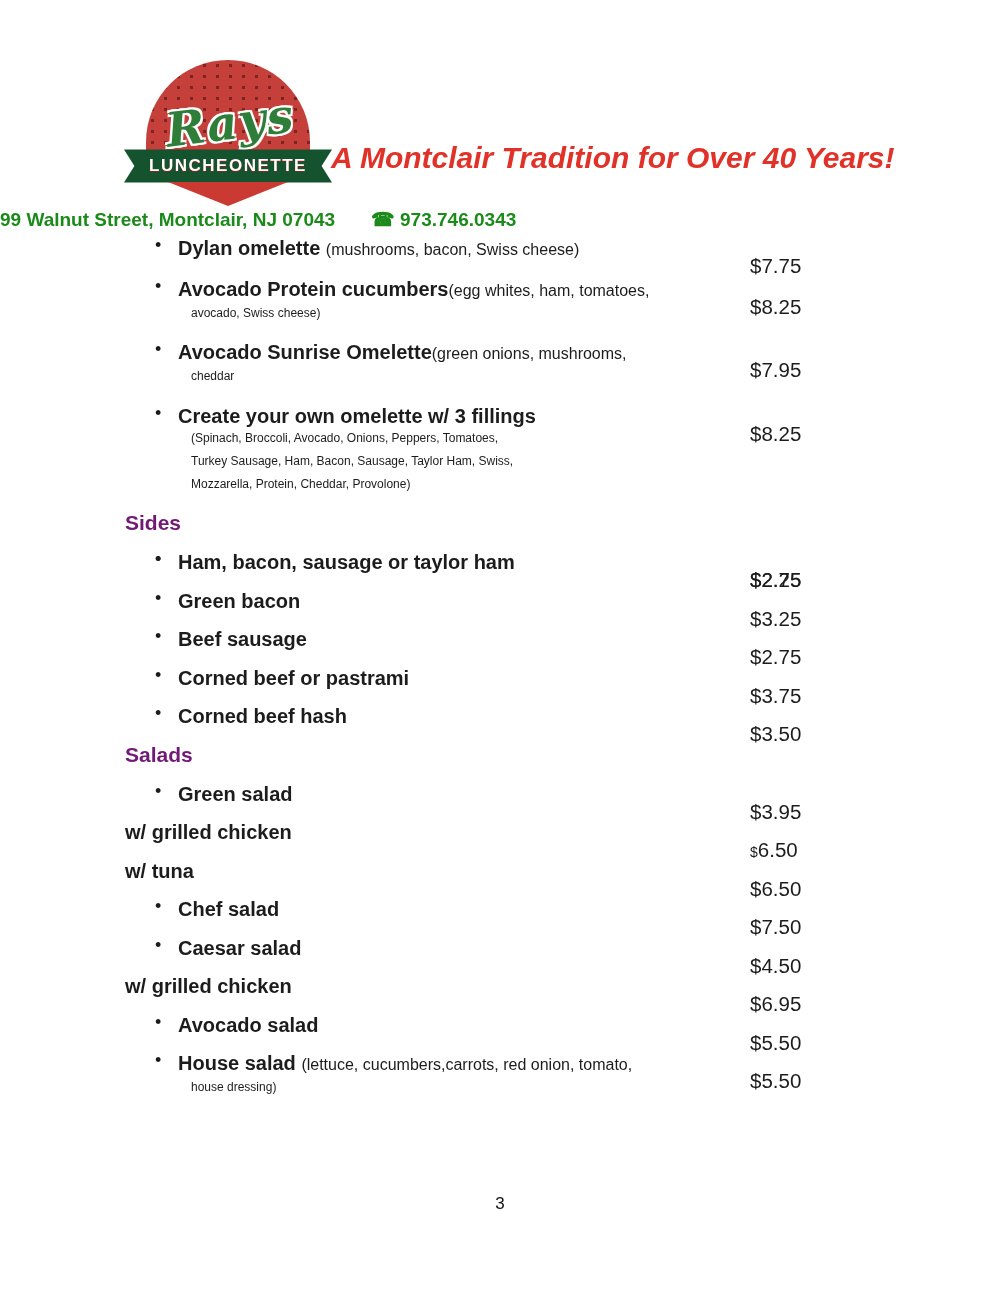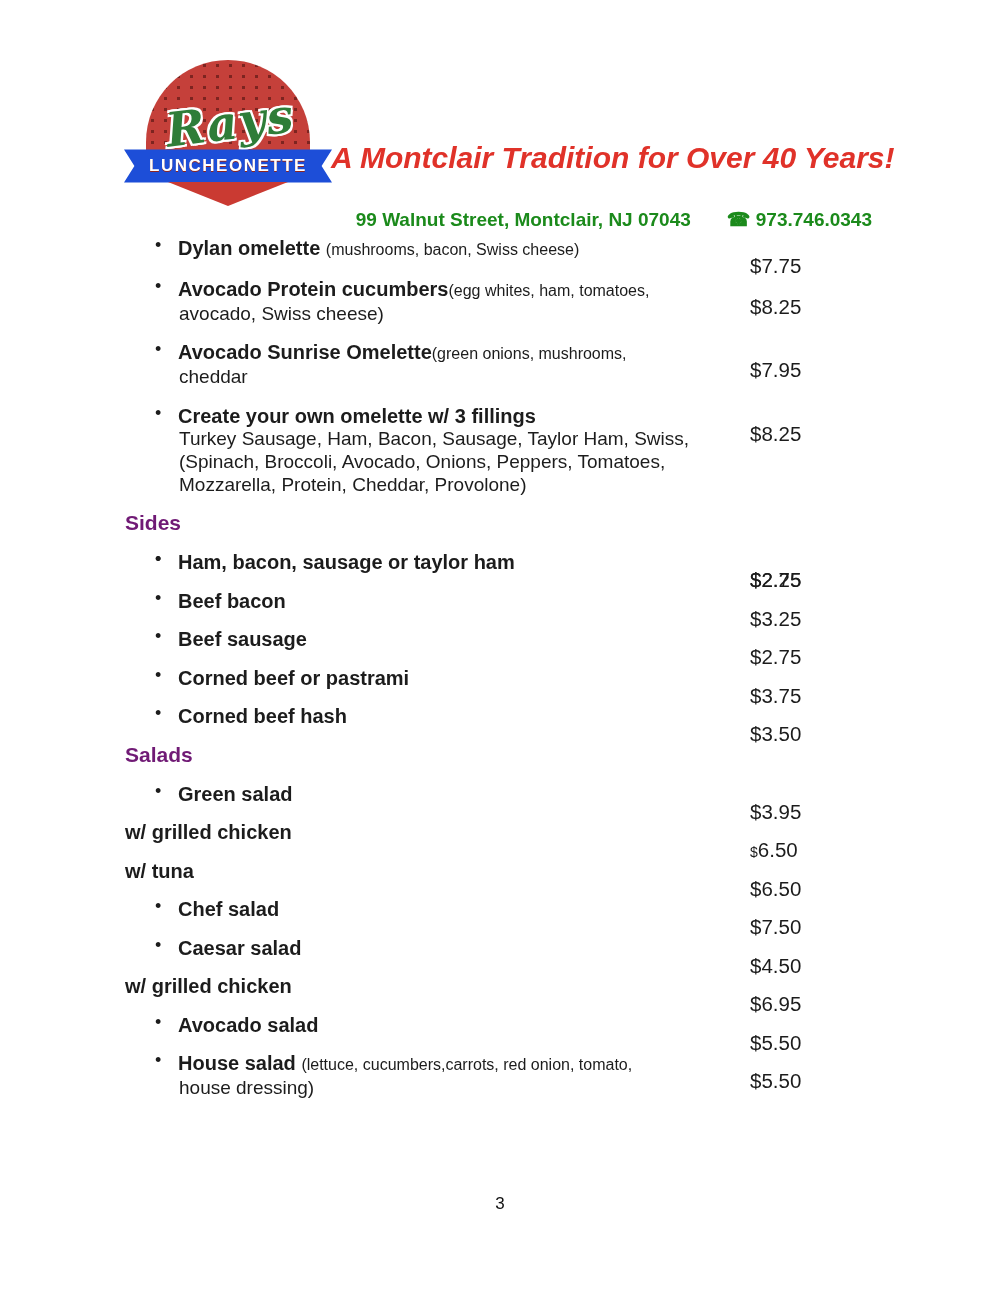--- a/index.html
+++ b/index.html
@@ -27,21 +27,21 @@
     font-family: "DejaVu Serif", serif;
     font-style: italic; font-weight: bold;
     font-size: 47px; line-height: 50px;
     color: #2e7d38; text-align: center;
     transform: rotate(-7deg);
     text-shadow: -2px -2px 0 #fff, 2px -2px 0 #fff, -2px 2px 0 #fff, 2px 2px 0 #fff, 0 2px 0 #fff, 0 -2px 0 #fff;
     letter-spacing: 1px;
   }
   .ribbon {
     position: absolute; left: 0; top: 92px; width: 208px; height: 36px;
-    background: #1d4ed8;
+    background: #14532d;
     clip-path: polygon(0% 4%, 100% 4%, 95% 50%, 100% 96%, 0% 96%, 5% 50%);
     display: flex; align-items: center; justify-content: center;
   }
   .ribbon span {
     color: #ffffff; font-weight: bold; font-size: 17px; letter-spacing: 1.5px;
     text-shadow: 0 1px 0 #8e2420;
   }
   .shield {
     position: absolute; left: 44px; top: 126px;
     width: 0; height: 0;
@@ -57,37 +57,37 @@
     letter-spacing: 0px; white-space: nowrap;
     text-shadow: 0 0 1px rgba(232,51,42,.6);
   }
   .tagline {
     position: absolute; left: 331px; top: 141px;
     font-size: 30px; font-weight: bold; font-style: italic; color: #e03229;
     white-space: nowrap;
   }
   .address {
     position: absolute; left: 0; top: 208px; width: 872px;
-    text-align: right; color: #1b8a1b; font-weight: bold; font-size: 19px;
+    text-align: left; color: #1b8a1b; font-weight: bold; font-size: 19px;
     white-space: nowrap;
   }
   .address .gap { display: inline-block; width: 36px; }
 
   
   .menu { position: absolute; left: 125px; top: 237px; width: 790px; }
   .heading {
     font-size: 21px; font-weight: bold; color: #701a75;
     line-height: 22px; margin-bottom: 17px;
   }
   .row { position: relative; line-height: 22px; margin-bottom: 16.5px; font-size: 20px; }
   .row.item { padding-left: 53px; }
   .bullet { position: absolute; left: 30px; top: -3px; font-size: 18px; }
   .name { font-size: 20px; font-weight: bold; }
   .note { font-size: 16px; }
-  .cont { font-size: 19px; line-height: 23px; margin-left: 1px; }
+  .cont { font-size: 12px; line-height: 23px; margin-left: 13px; }
   .price { position: absolute; left: 625px; top: 0; font-size: 20.5px; white-space: nowrap; margin-top: 18px; }
   .price .sd { font-size: 14px; }
 
   .page-number {
     position: absolute; left: 0; top: 1194px; width: 1000px;
     text-align: center; font-size: 17px; color: #111;
   }
 </style>
 </head>
 <body>
@@ -106,25 +106,25 @@
   <div class="tagline">A Montclair Tradition for Over 40 Years!</div>
 
   <div class="address">
     <span>99 Walnut Street, Montclair, NJ 07043</span><span class="gap"></span><span>☎</span>&nbsp;<span>973.746.0343</span>
   </div>
 
   <main class="menu">
       <div class="row item"><span class="bullet">•</span><span class="name">Dylan omelette </span><span class="note">(mushrooms, bacon, Swiss cheese)</span><span class="price">$7.75</span></div>
       <div class="row item"><span class="bullet">•</span><span class="name">Avocado Protein cucumbers</span><span class="note">(egg whites, ham, tomatoes,</span><div class="cont">avocado, Swiss cheese)</div><span class="price">$8.25</span></div>
       <div class="row item"><span class="bullet">•</span><span class="name">Avocado Sunrise Omelette</span><span class="note">(green onions, mushrooms,</span><div class="cont">cheddar</div><span class="price">$7.95</span></div>
-      <div class="row item"><span class="bullet">•</span><span class="name">Create your own omelette w/ 3 fillings</span><div class="cont">Turkey Sausage, Ham, Bacon, Sausage, Taylor Ham, Swiss,</div><div class="cont">(Spinach, Broccoli, Avocado, Onions, Peppers, Tomatoes,</div><div class="cont">Mozzarella, Protein, Cheddar, Provolone)</div><span class="price">$8.25</span></div>
+      <div class="row item"><span class="bullet">•</span><span class="name">Create your own omelette w/ 3 fillings</span><div class="cont">(Spinach, Broccoli, Avocado, Onions, Peppers, Tomatoes,</div><div class="cont">Turkey Sausage, Ham, Bacon, Sausage, Taylor Ham, Swiss,</div><div class="cont">Mozzarella, Protein, Cheddar, Provolone)</div><span class="price">$8.25</span></div>
       <div class="heading">Sides</div>
       <div class="row item"><span class="bullet">•</span><span class="price">$2.75</span></div>
       <div class="row item"><span class="bullet">•</span><span class="name">Ham, bacon, sausage or taylor ham</span><span class="price">$2.25</span></div>
-      <div class="row item"><span class="bullet">•</span><span class="name">Beef bacon</span><span class="price">$3.25</span></div>
+      <div class="row item"><span class="bullet">•</span><span class="name">Green bacon</span><span class="price">$3.25</span></div>
       <div class="row item"><span class="bullet">•</span><span class="name">Beef sausage</span><span class="price">$2.75</span></div>
       <div class="row item"><span class="bullet">•</span><span class="name">Corned beef or pastrami</span><span class="price">$3.75</span></div>
       <div class="row item"><span class="bullet">•</span><span class="name">Corned beef hash</span><span class="price">$3.50</span></div>
       <div class="heading">Salads</div>
       <div class="row item"><span class="bullet">•</span><span class="name">Green salad</span><span class="price">$3.95</span></div>
       <div class="row plain"><span class="name">w/ grilled chicken</span><span class="price"><span class="sd">$</span>6.50</span></div>
       <div class="row plain"><span class="name">w/ tuna</span><span class="price">$6.50</span></div>
       <div class="row item"><span class="bullet">•</span><span class="name">Chef salad</span><span class="price">$7.50</span></div>
       <div class="row item"><span class="bullet">•</span><span class="name">Caesar salad</span><span class="price">$4.50</span></div>
       <div class="row plain"><span class="name">w/ grilled chicken</span><span class="price">$6.95</span></div>

